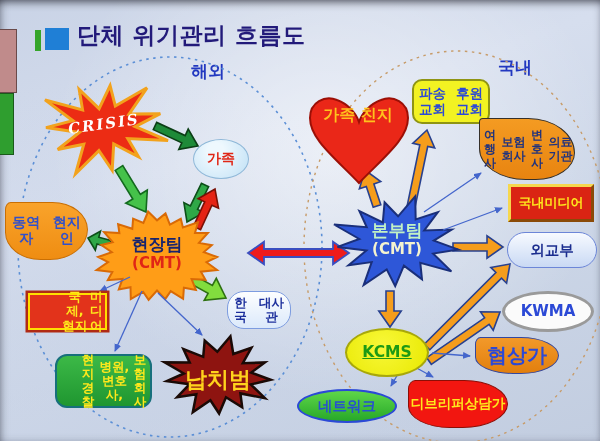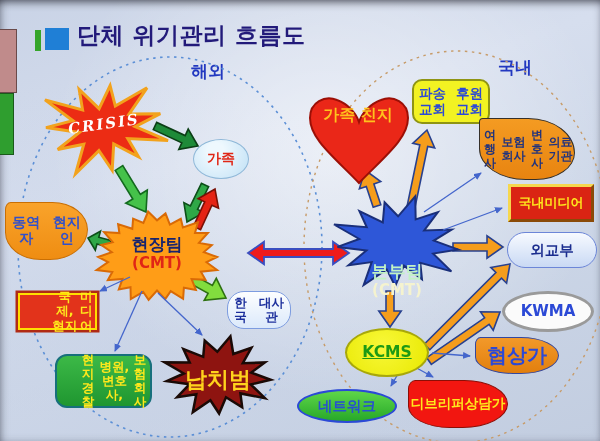--- a/index.html
+++ b/index.html
@@ -82,42 +82,42 @@
     <line x1="402" y1="367" x2="391" y2="386" stroke="#4466cc" stroke-width="1.3" marker-end="url(#mb)"></line>
   </svg>
 
   <div class="lbl" style="left:58px;top:116px;width:92px;color:#fff;font-size:15px;font-style:italic;font-family:'DejaVu Serif',serif;letter-spacing:2px;transform:rotate(-8deg);">
     <span>CRISIS</span>
   </div>
   <div class="lbl" style="left:107px;top:235px;width:100px;">
     <span style="color:#18246e;font-size:17px;">현장팀</span>
     <span style="color:#e02616;font-size:15px;">(CMT)</span>
   </div>
-  <div class="lbl" style="left:347px;top:221px;width:100px;margin-top:41px;">
+  <div class="lbl" style="left:347px;top:221px;width:100px;">
     <span style="color:#c2f2c4;font-size:17px;">본부팀</span>
     <span style="color:#f5f3cf;font-size:15px;">(CMT)</span>
   </div>
   <div class="lbl" style="left:168px;top:367px;width:100px;color:#ffd31c;font-size:22px;">
     <span>납치범</span>
   </div>
   <div class="lbl" style="left:312px;top:106px;width:92px;color:#ffc21c;font-size:16px;">
     <span>가족</span>
     <span>친지</span>
   </div>
 
   <div class="node" style="left:193px;top:139px;width:56px;height:40px;border-radius:50%;background:radial-gradient(circle at 40% 30%,#eef8fe 20%,#bfe0f5);border:1.5px solid #8fb8d8;color:#e02616;font-size:14px;">
     <span>가족</span>
   </div>
 
   <div class="node" style="left:5px;top:202px;width:83px;height:58px;background:linear-gradient(#f9a32b,#ef8d12);border:1px solid #c96f04;border-radius:6px 45% 48% 45% / 8px 50% 55% 50%;color:#3050cc;font-size:14px;">
     <span>동역자</span>
     <span>현지인</span>
   </div>
 
-  <div class="node" style="left:18px;top:293px;width:79px;height:37px;background:#e2331b;border:2px solid #ffdf00;box-shadow:0 0 0 2.5px #b02a14;color:#ffe81c;font-size:12.5px;padding-left:32px;">
+  <div class="node" style="left:28px;top:293px;width:79px;height:37px;background:#e2331b;border:2px solid #ffdf00;box-shadow:0 0 0 2.5px #b02a14;color:#ffe81c;font-size:12.5px;padding-left:32px;">
     <span>국제,현지</span>
     <span>미디어</span>
   </div>
 
   <div class="node" style="left:55px;top:354px;width:97px;height:54px;background:linear-gradient(#3cb947,#1f9630);border:2px solid #17707c;border-radius:12px;color:#ffe81c;font-size:12.5px;padding-left:20px;">
     <span>현지 경찰</span>
     <span>병원, 변호사,</span>
     <span>보험회사</span>
   </div>
 

